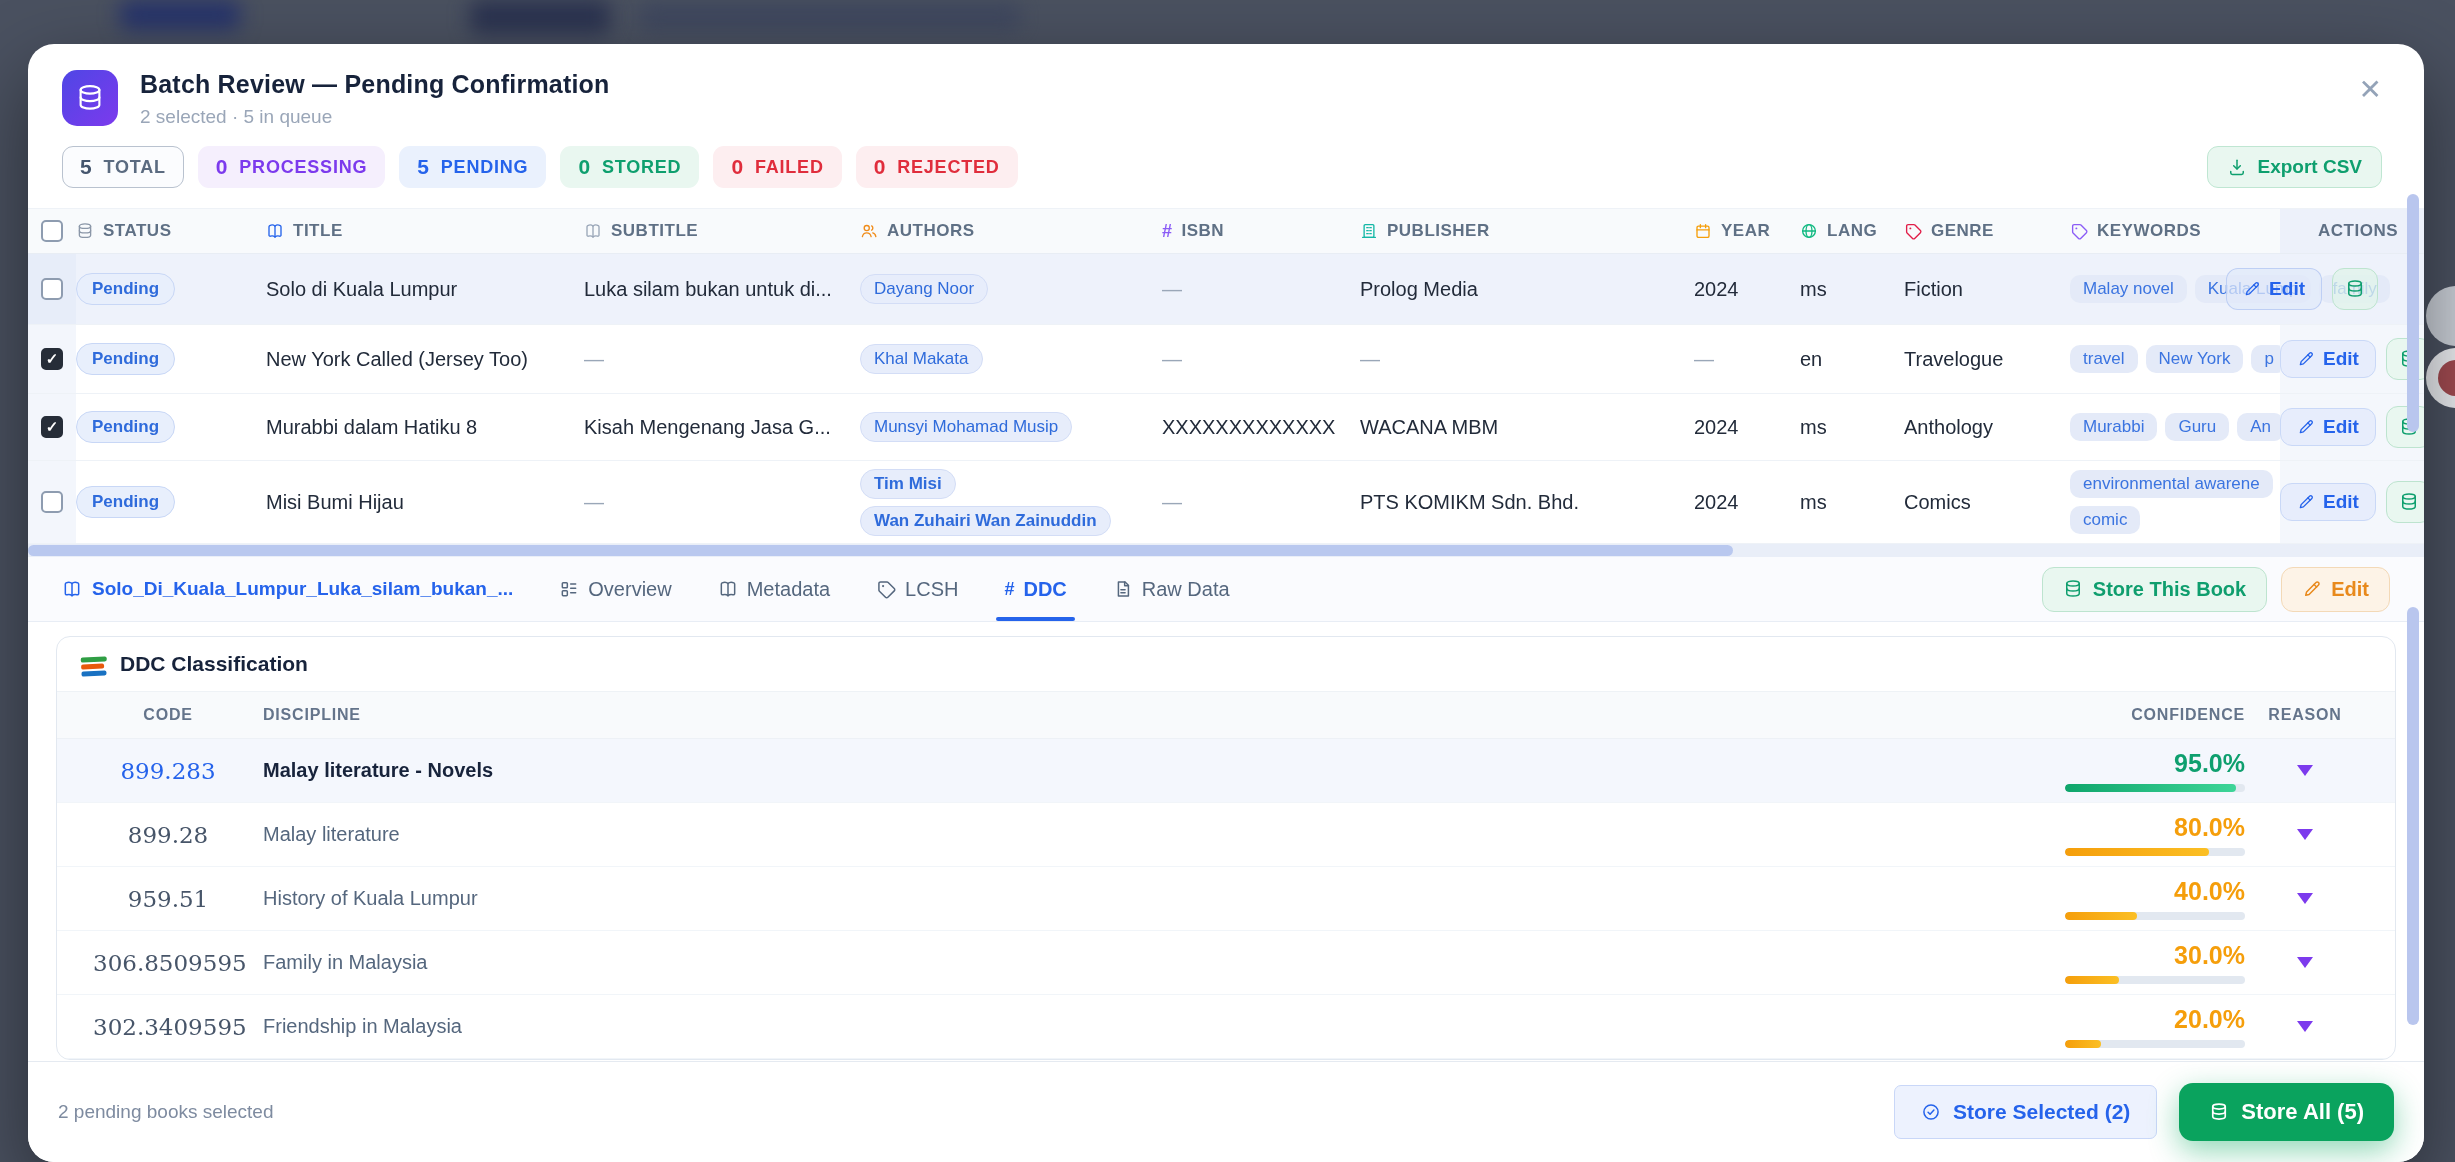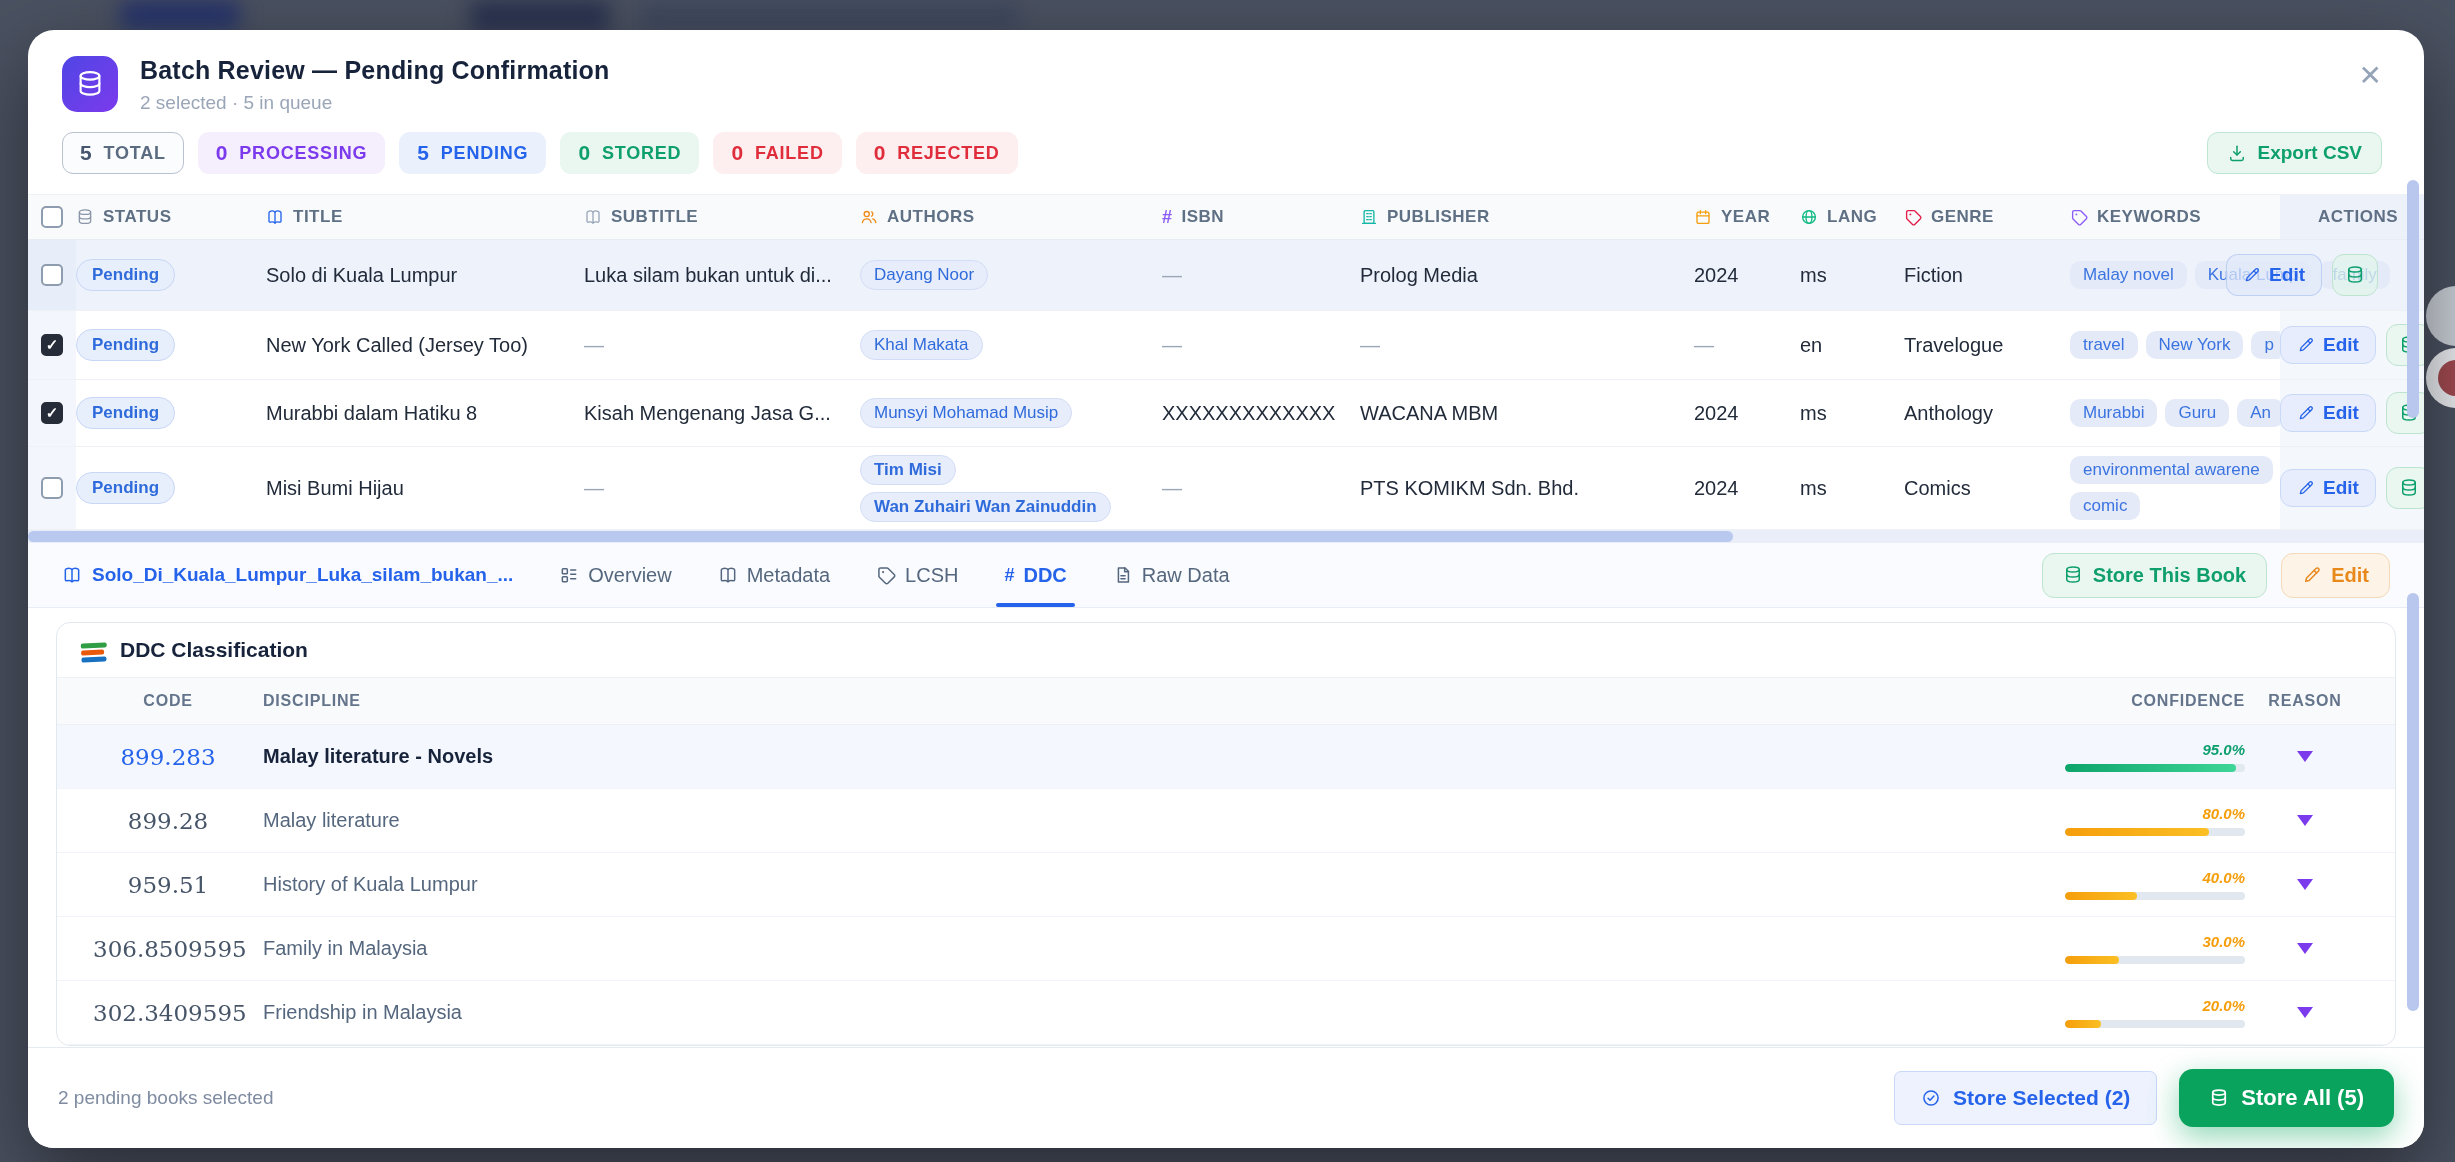--- a/index.html
+++ b/index.html
@@ -7,21 +7,21 @@
   .blob{position:absolute;filter:blur(10px);border-radius:8px;}
   .blob1{left:120px;top:0;width:120px;height:30px;background:#27346b;}
   .blob2{left:470px;top:0;width:140px;height:34px;background:#2b3350;}
   .blob3{left:640px;top:4px;width:380px;height:26px;background:#3c455e;opacity:.85;}
 
   
   .fab1{position:absolute;left:2426px;top:286px;width:60px;height:60px;border-radius:50%;background:#c9ced6;}
   .fab2{position:absolute;left:2426px;top:348px;width:60px;height:60px;border-radius:50%;background:#e9ebef;display:flex;align-items:center;justify-content:center;}
   .fab2 .inner{width:36px;height:36px;border-radius:50%;background:#a04a50;}
 
-  .modal{position:absolute;left:28px;top:30px;width:2396px;height:1118px;background:#fff;border-radius:26px;
+  .modal{position:absolute;left:28px;top:44px;width:2396px;height:1118px;background:#fff;border-radius:26px;
          box-shadow:0 30px 80px rgba(0,0,0,.45);display:flex;flex-direction:column;overflow:hidden;}
 
   
   .m-head{display:flex;align-items:flex-start;padding:26px 42px 0 34px;flex-shrink:0;}
   .app-icon{width:56px;height:56px;border-radius:15px;background:linear-gradient(135deg,#4f46e5,#7c3aed);
             display:flex;align-items:center;justify-content:center;color:#fff;flex-shrink:0;}
   .head-text{margin-left:22px;}
   .m-title{font-size:25px;font-weight:700;color:#17233b;letter-spacing:.2px;}
   .m-sub{font-size:19px;color:#9aa6b8;margin-top:7px;}
   .close{margin-left:auto;font-size:28px;color:#94a3b8;margin-top:6px;cursor:pointer;line-height:1;}
@@ -109,21 +109,21 @@
   .dh.disc-h{grid-column:4;}
   .dh.conf-h{grid-column:5;text-align:right;}
   .dh.reason-h{grid-column:6;text-align:center;}
   .ddc-row{height:63px;border-bottom:1px solid #f1f5f9;cursor:pointer;}
   .ddc-row.hl{background:#f4f7fd;}
   .code{grid-column:2;font-family:"DejaVu Serif",serif;font-size:23px;color:#475569;text-align:center;}
   .hl .code{color:#2563eb;}
   .disc{grid-column:4;font-size:20px;color:#55677e;}
   .hl .disc{color:#17233b;font-weight:700;}
   .conf{grid-column:5;display:flex;flex-direction:column;align-items:flex-end;gap:6px;}
-  .pct{font-size:15px;font-weight:800;font-style:italic;}
+  .pct{font-size:25px;font-weight:800;}
   .track{width:180px;height:8px;background:#e2e8f0;border-radius:5px;overflow:hidden;}
   .bar{height:100%;border-radius:5px;}
   .conf[data-level="green"] .pct{color:#0e9f6e;}
   .conf[data-level="green"] .bar{background:linear-gradient(90deg,#0ea56b,#3ed598);}
   .conf[data-level="orange"] .pct{color:#f59e0b;}
   .conf[data-level="orange"] .bar{background:linear-gradient(90deg,#f59e0b,#fbbf24);}
   .reason{grid-column:6;display:flex;justify-content:center;}
   .tri-down{width:0;height:0;border-left:8px solid transparent;border-right:8px solid transparent;border-top:11px solid #7c3aed;cursor:pointer;}
 
   

